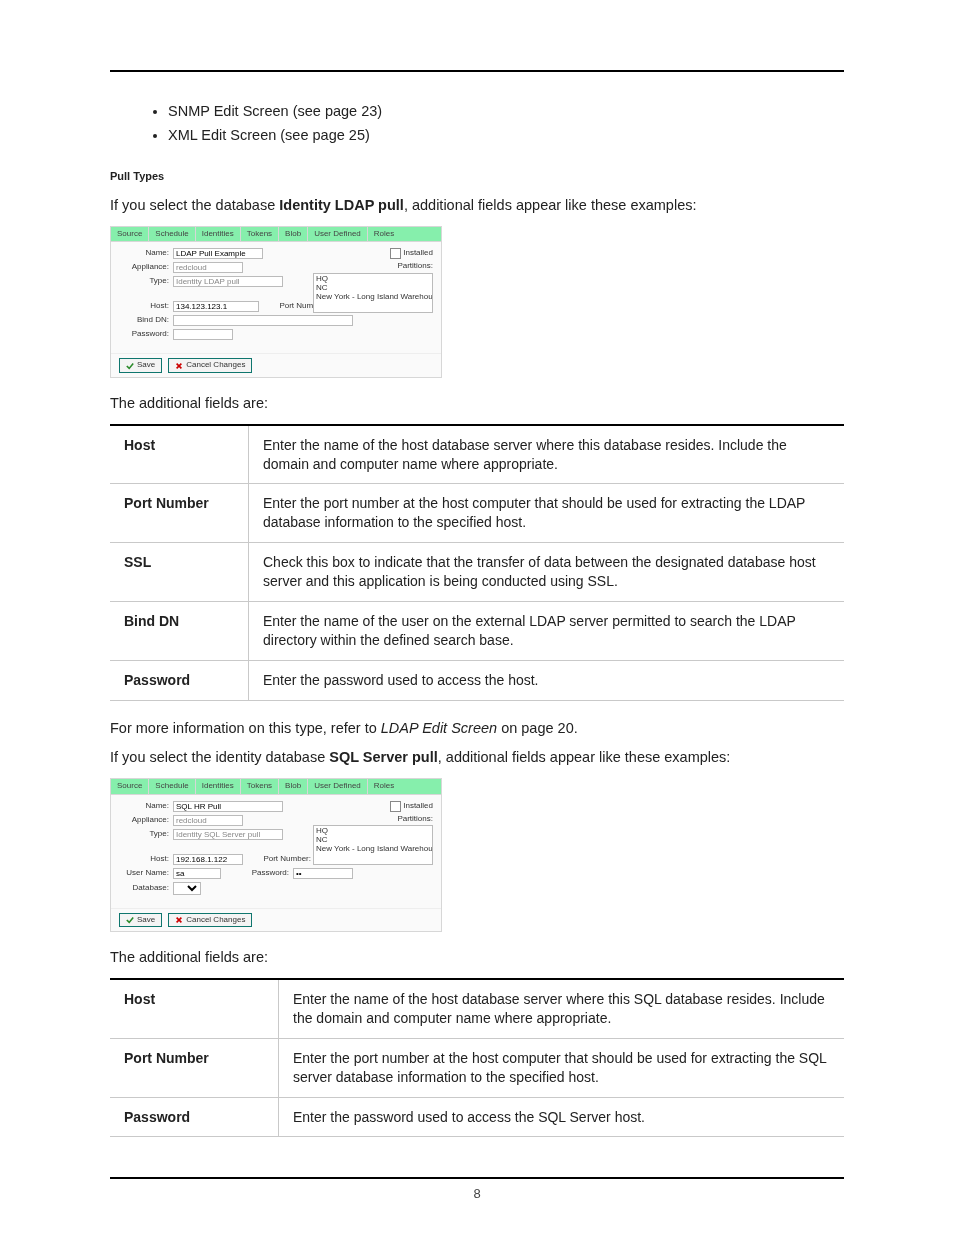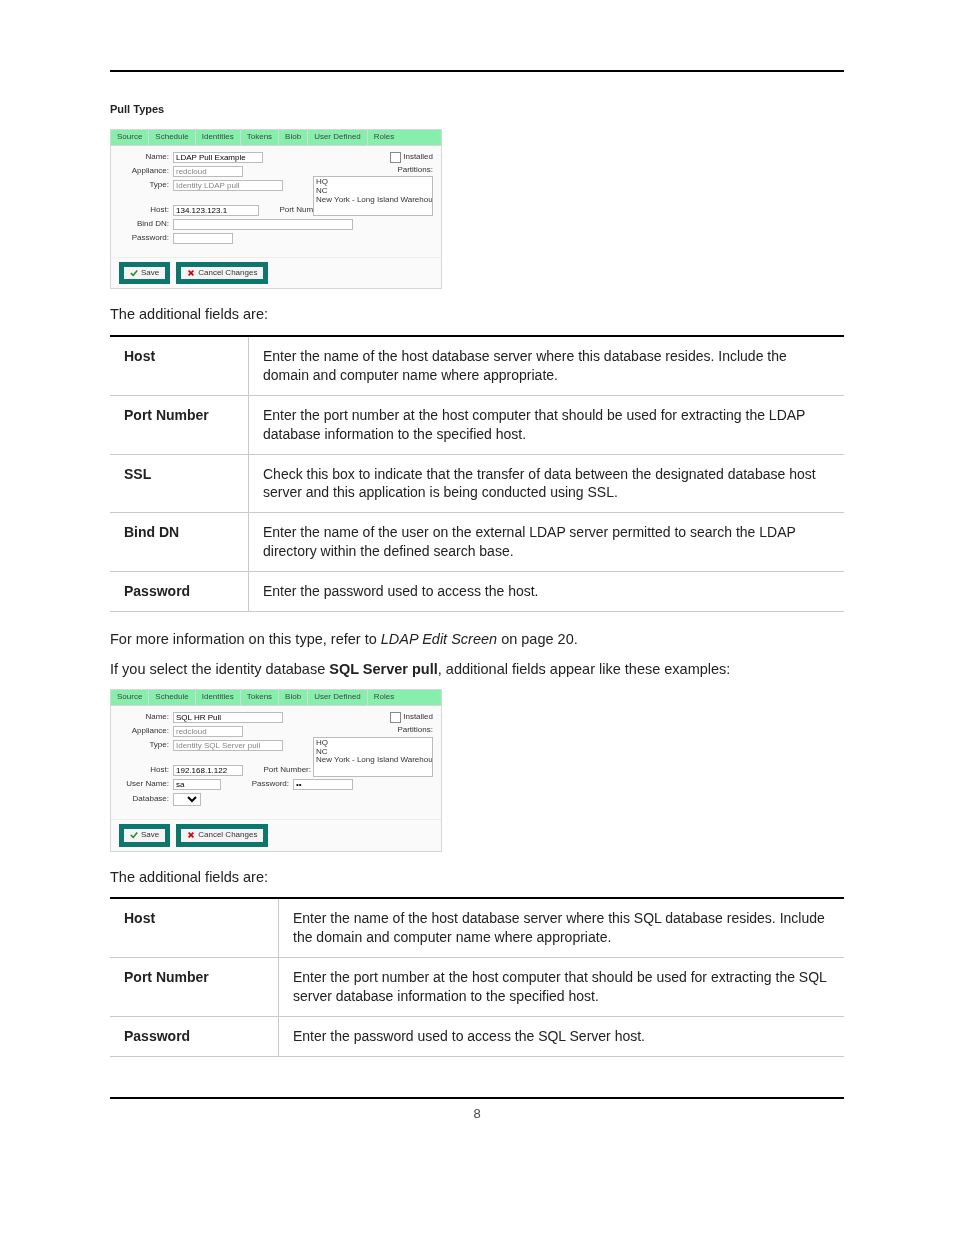--- a/index.html
+++ b/index.html
@@ -83,21 +83,21 @@
   }
   .panel .partitions-box .plbl { text-align: right; margin-bottom: 2px; }
   .panel .partitions-list {
     border: 1px solid #bbb; background:#fff; height: 36px; overflow: hidden;
     padding: 1px 2px;
   }
   .panel .partitions-list div { white-space: nowrap; }
   .panel .row-group2 { margin-top: 14px; }
   .panel .btnbar { display: flex; gap: 6px; padding: 4px 8px; border-top: 1px solid #eee; }
   .panel .btn {
-    border: 5px solid #0f766e; padding: 2px 6px; background: #f4f4f4;
+    border: 1px solid #0f766e; padding: 2px 6px; background: #f4f4f4;
     display: inline-flex; align-items: center; gap: 3px;
   }
   .panel .ico-check { width:8px; height:8px; }
   .panel .ico-cancel { width:8px; height:8px; }
 
   
   .fields-table {
     width: 100%;
     border-collapse: collapse;
     margin: 10px 0 18px 0;
@@ -124,23 +124,30 @@
 
   .bottom-rule { border-top: 2px solid #000; margin-top: 40px; }
   .pagenum { text-align: center; font-size: 13px; margin-top: 6px; color: #444; }
 </style>
 </head>
 <body>
 
 <div class="page">
   <div class="top-rule"></div>
 
+  <ul class="plain">
+    <li>SNMP Edit Screen (see page 23)</li>
+    <li>XML Edit Screen (see page 25)</li>
+  </ul>
 
   <h2 class="pull-types">Pull Types</h2>
 
+  <p>
+    <span>If you select the database </span><span class="bold">Identity LDAP pull</span><span>, additional fields appear like these examples:</span>
+  </p>
 
   <div class="panel">
     <div class="tabs">
       <span class="tab">Source</span>
       <span class="tab">Schedule</span>
       <span class="tab">Identities</span>
       <span class="tab">Tokens</span>
       <span class="tab">Blob</span>
       <span class="tab">User Defined</span>
       <span class="tab">Roles</span>

